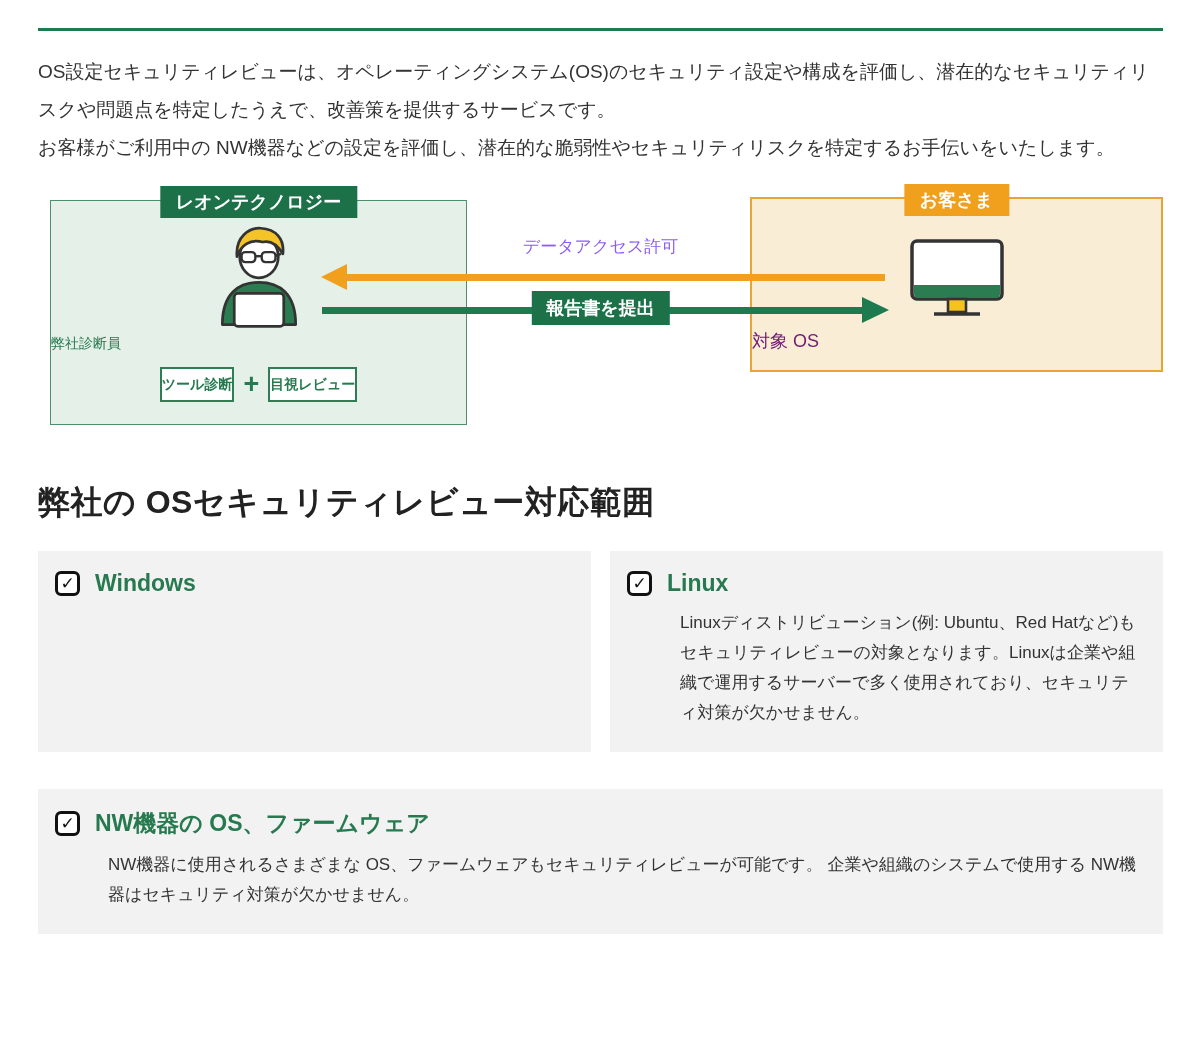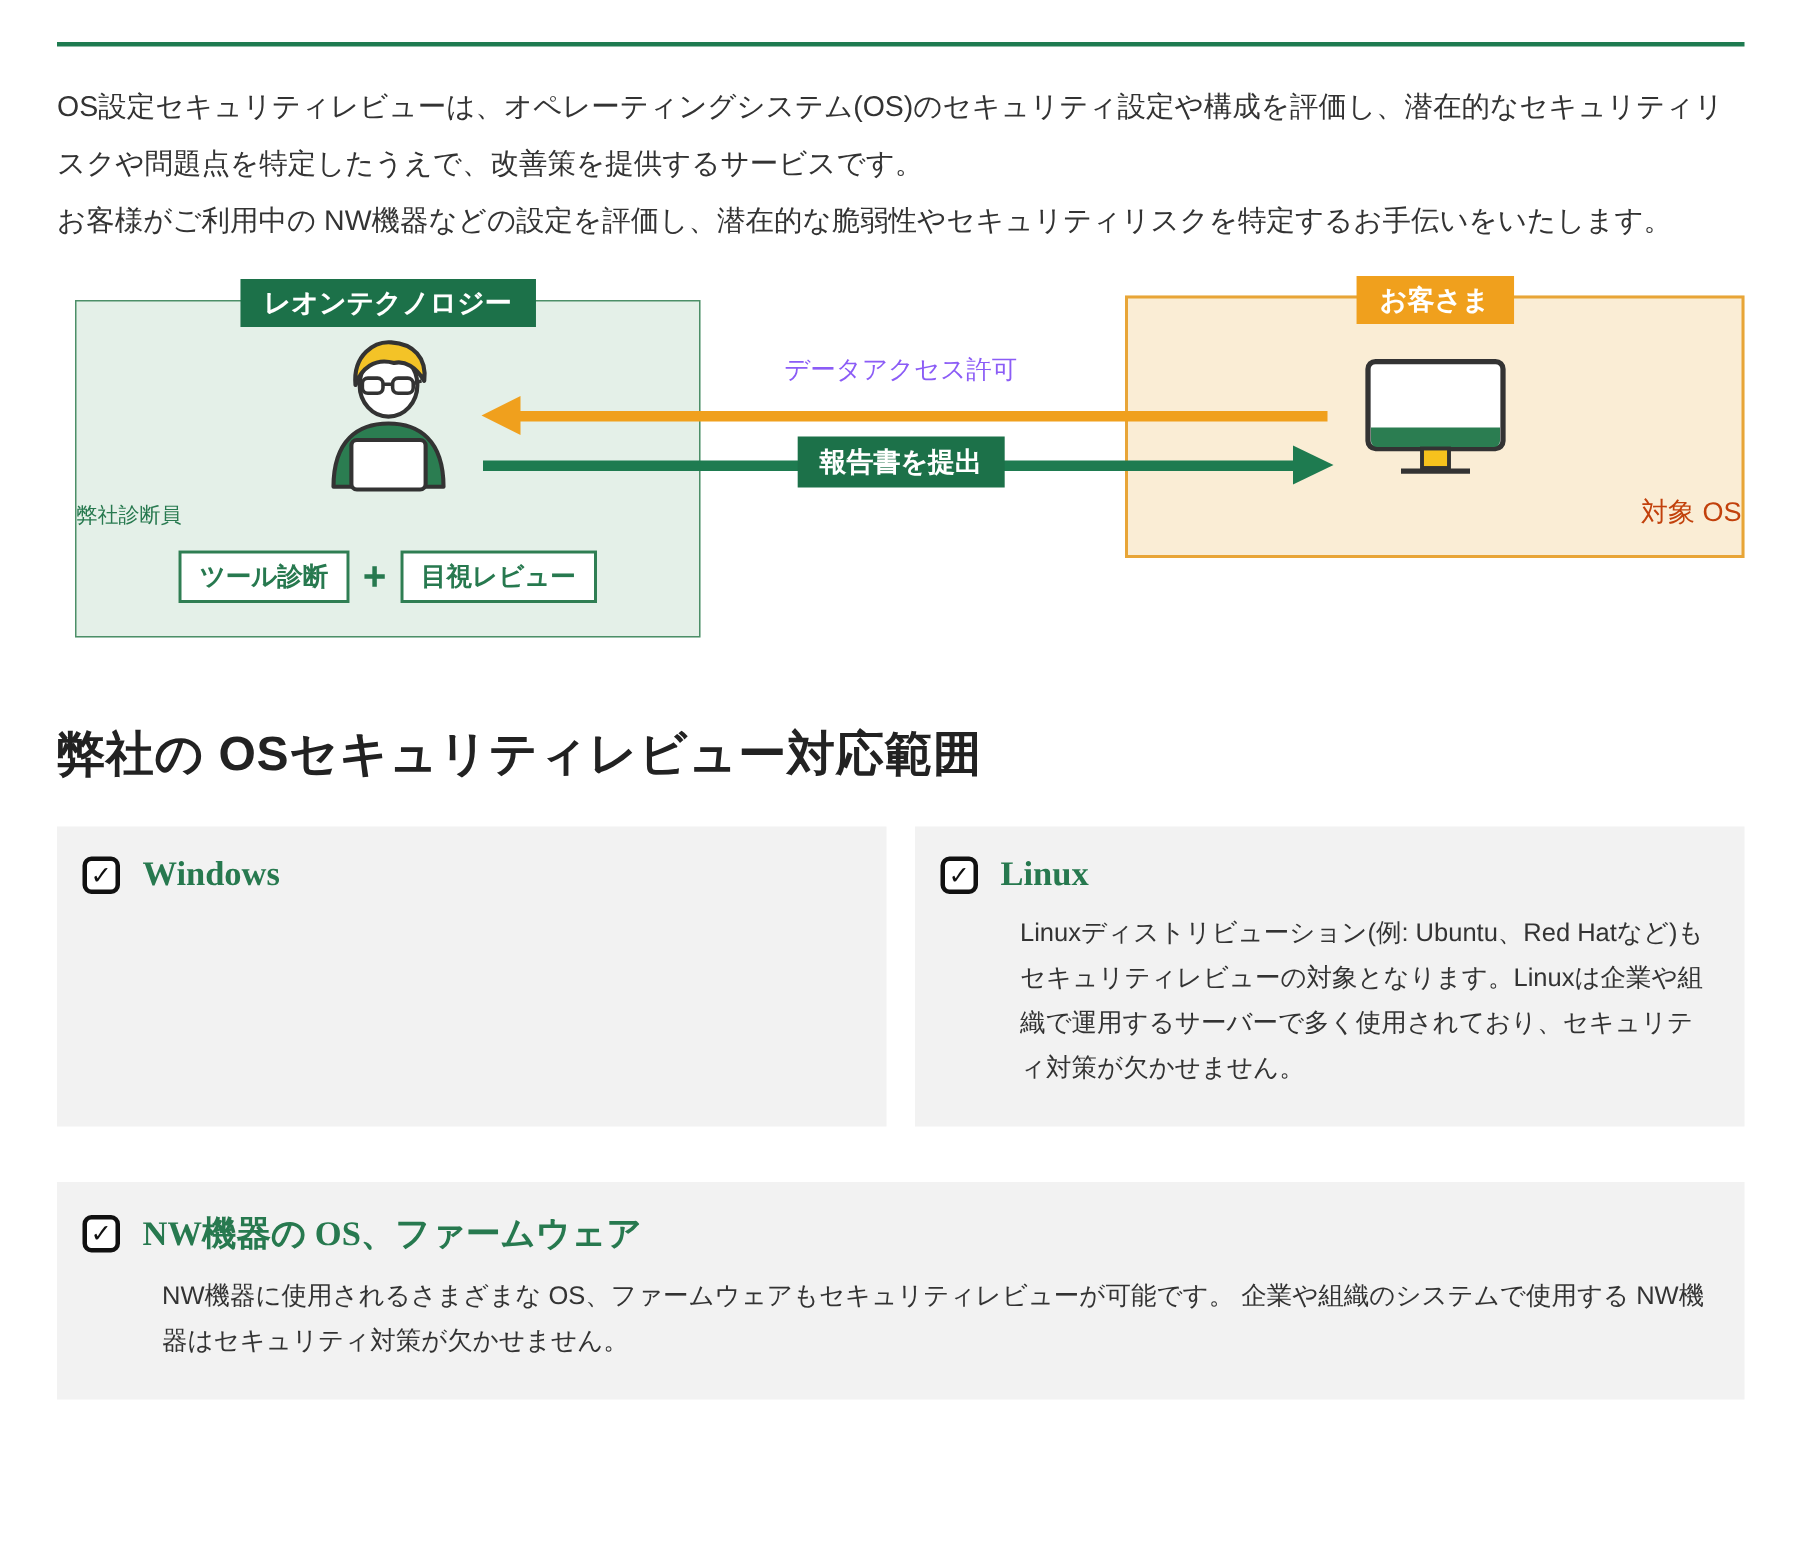--- a/index.html
+++ b/index.html
@@ -20,25 +20,25 @@
   .diagram { position:relative; height:248px; margin-top:30px; }
   .provider-box { position:absolute; left:12px; top:3px; width:417px; height:225px; background:#E4F0E8; border:1px solid #4C8F68; }
   .customer-box { position:absolute; left:712px; top:0; width:413px; height:175px; background:#FAEDD5; border:2px solid #E8A537; }
   .box-tab { position:absolute; top:-15px; left:50%; transform:translateX(-50%); color:#ffffff; font-weight:bold; font-size:18px; line-height:18px; padding:7px 16px; white-space:nowrap; z-index:3; }
   .tab-green { background:#1C7149; }
   .tab-orange { background:#F0A01D; }
 
   .person-icon { position:absolute; left:50%; transform:translateX(-50%); top:20px; }
   .analyst-caption { position:absolute; top:134px; left:0; width:100%; text-align:left; color:#27794F; font-size:14px; }
   .badges { position:absolute; top:166px; left:0; width:100%; display:flex; justify-content:center; align-items:center; gap:9px; }
-  .badge { background:#ffffff; border:2px solid #2F7E53; color:#27794F; font-weight:bold; font-size:17px; line-height:17px; padding:7px 12px; white-space:nowrap; }
+  .badge { background:#ffffff; border:2px solid #2F7E53; color:#27794F; font-weight:bold; font-size:14px; line-height:17px; padding:7px 0; white-space:nowrap; }
   .plus-sign { color:#27794F; font-weight:bold; font-size:27px; line-height:27px; }
 
   .monitor-icon { position:absolute; left:50%; transform:translateX(-50%); top:38px; }
-  .os-caption { position:absolute; top:130px; left:0; width:100%; text-align:right; color:#c2410c; font-size:18px; }
+  .os-caption { position:absolute; top:130px; left:0; width:100%; text-align:left; color:#701a75; font-size:18px; }
 
   
   .arrow-label-top { position:absolute; top:38px; left:50%; transform:translateX(-50%); font-size:17px; color:#8b5cf6; white-space:nowrap; z-index:2; }
   .orange-shaft { position:absolute; left:308px; top:77px; width:539px; height:7px; background:#F0A01D; }
   .orange-head { position:absolute; left:283px; top:67px; width:0; height:0;
                  border-top:13px solid transparent; border-bottom:13px solid transparent; border-right:26px solid #F0A01D; }
   .green-shaft { position:absolute; left:284px; top:110px; width:540px; height:7px; background:#1E7B50; }
   .green-head { position:absolute; left:824px; top:100px; width:0; height:0;
                 border-top:13px solid transparent; border-bottom:13px solid transparent; border-left:27px solid #1E7B50; }
   .report-label { position:absolute; top:94px; left:50%; transform:translateX(-50%); background:#1C7149; color:#ffffff;
@@ -47,21 +47,21 @@
   
   .scope-heading { margin:36px 0 0 0; font-size:32px; font-weight:bold; color:#222222; letter-spacing:0.5px; }
   .cards-row { display:flex; gap:19px; margin-top:26px; }
   .card { background:#F2F2F2; padding:19px 22px 24px 17px; }
   .card-half { width:553px; min-height:185px; }
   .card-wide { width:1125px; min-height:118px; margin-top:37px; }
   .card-head { display:flex; align-items:center; gap:15px; }
   .checkbox { width:25px; height:25px; border:3px solid #111111; border-radius:6px; background:#ffffff;
               display:flex; align-items:center; justify-content:center; flex:0 0 auto;
               font-size:17px; font-weight:bold; color:#111; line-height:1; cursor:pointer; }
-  .card-title { color:#27794F; font-size:23px; font-weight:bold;font-family:Liberation Serif, serif; }
+  .card-title { color:#27794F; font-size:23px; font-weight:bold; }
   .card-desc { margin:11px 0 0 53px; font-size:17px; line-height:30px; color:#333; }
 </style>
 </head>
 <body>
 
 <div class="page">
   <div class="content">
 
     <div class="title-rule"></div>
 

